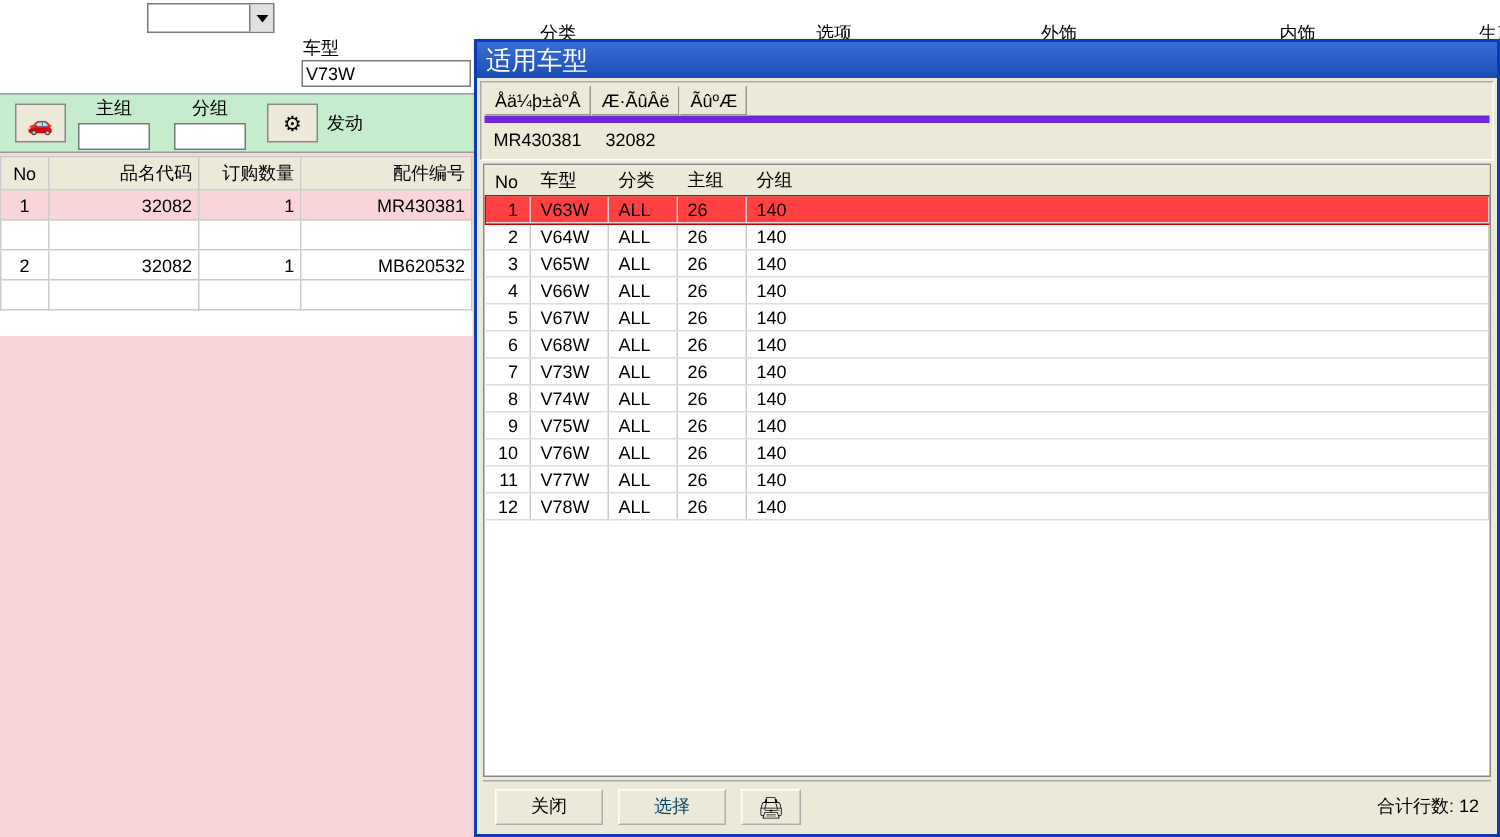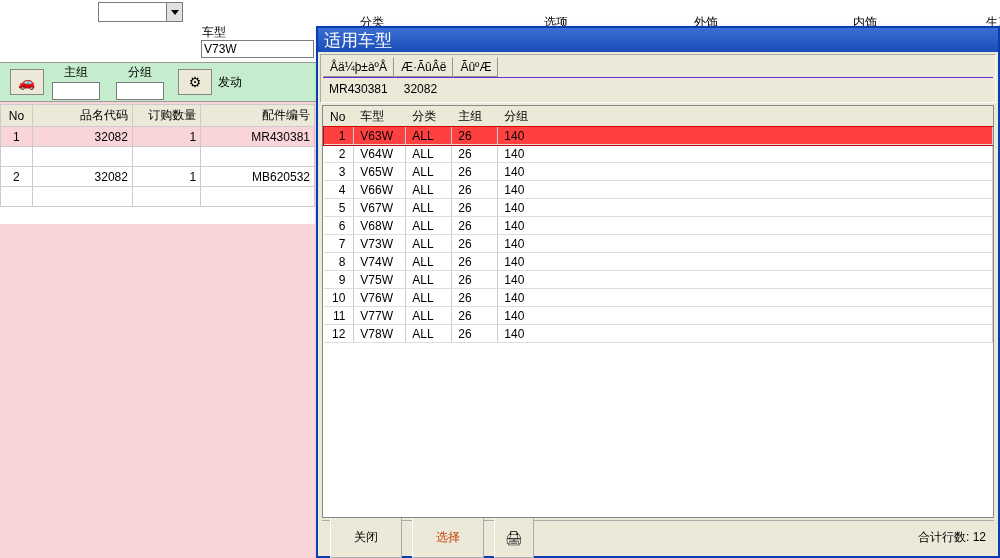--- a/index.html
+++ b/index.html
@@ -29,40 +29,40 @@
     .bg-table .c1 { width: 88px; }
     .bg-table .c2 { width: 60px; text-align: right; }
     .bg-table .c3 { width: 100px; }
     .bg-table .sel-row td { background: #f9d5da; }
     .bg-table-wrap { position: absolute; top: 104px; left: 0; width: 315px; height: 120px; background:#fff; z-index:1; }
 
     
     .dialog { position: absolute; top: 26px; left: 316px; width: 684px; height: 532px; background: #ece9d8; border: 2px solid #0a3db1; z-index: 10; display:flex; flex-direction:column; box-shadow: 2px 2px 4px rgba(0,0,0,0.3); }
     .dialog .titlebar { height: 24px; background: linear-gradient(#3a6ed4, #1a4db7); color: #fff; display:flex; align-items:center; padding: 0 6px; font-size: 17px; }
     .dialog .header-panel { background: #ece9d8; border: 1px inset #fff; margin: 2px; padding: 2px; }
-    .dialog .header-cols { display:flex; border-bottom: 1px solid #6d28d9; align-items: center; }
+    .dialog .header-cols { display:flex; border-bottom: 5px solid #6d28d9; align-items: center; }
     .dialog .header-cols .hc { padding: 2px 6px; border: 1px outset #ece9d8; background:#ece9d8; }
     .dialog .header-info { display:flex; padding: 4px 6px; gap: 16px; }
     .dialog .header-info span { white-space:nowrap; }
 
     .dialog .body { flex: 1; background: #fff; margin: 0 4px 2px 4px; border: 1px solid #888; overflow: hidden; position: relative; }
     .dialog table { border-collapse: collapse; width: 100%; }
     .dialog th, .dialog td { border-right: 1px solid #ccc; border-bottom: 1px solid #ddd; padding: 1px 6px; height: 18px; text-align: left; font-size: 12px; }
     .dialog th { background: #ece9d8; border: 1px outset #ece9d8; font-weight: normal; }
     .dialog .dno { width: 28px; text-align: right; padding-right: 8px; }
     .dialog .d1 { width: 52px; }
     .dialog .d2 { width: 46px; }
     .dialog .d3 { width: 46px; }
     .dialog .d4 { width: auto; }
     .dialog tr.sel td { background: #ff4040; color: #000; }
     .dialog tbody tr.sel { outline: 1px solid #cc0000; }
 
     .dialog .footer { height: 34px; background: #ece9d8; display:flex; align-items:center; padding: 0 8px; border-top: 1px solid #aaa; margin: 0 4px 2px 4px;}
-    .dialog .footer .btn { width: 72px; height: 41px; background: #ece9d8; border: 1px outset #fff; margin-right: 10px; display:flex; align-items:center; justify-content:center; cursor:pointer;text-align:center;}
-    .dialog .footer .btn.disabled { color: #c2410c; }
+    .dialog .footer .btn { width: 72px; height: 24px; background: #ece9d8; border: 1px outset #fff; margin-right: 10px; display:flex; align-items:center; justify-content:center; cursor:pointer;text-align:center;}
+    .dialog .footer .btn.disabled { color: #0c4a6e; }
     .dialog .footer .btn.icon { width: 40px; font-size: 14px;}
     .dialog .footer .count { margin-left: auto; }
   </style>
 </head>
 <body>
 
 <div class="bg-header">
   <div class="combo">
       <div class="arrow"></div>
     </div>

